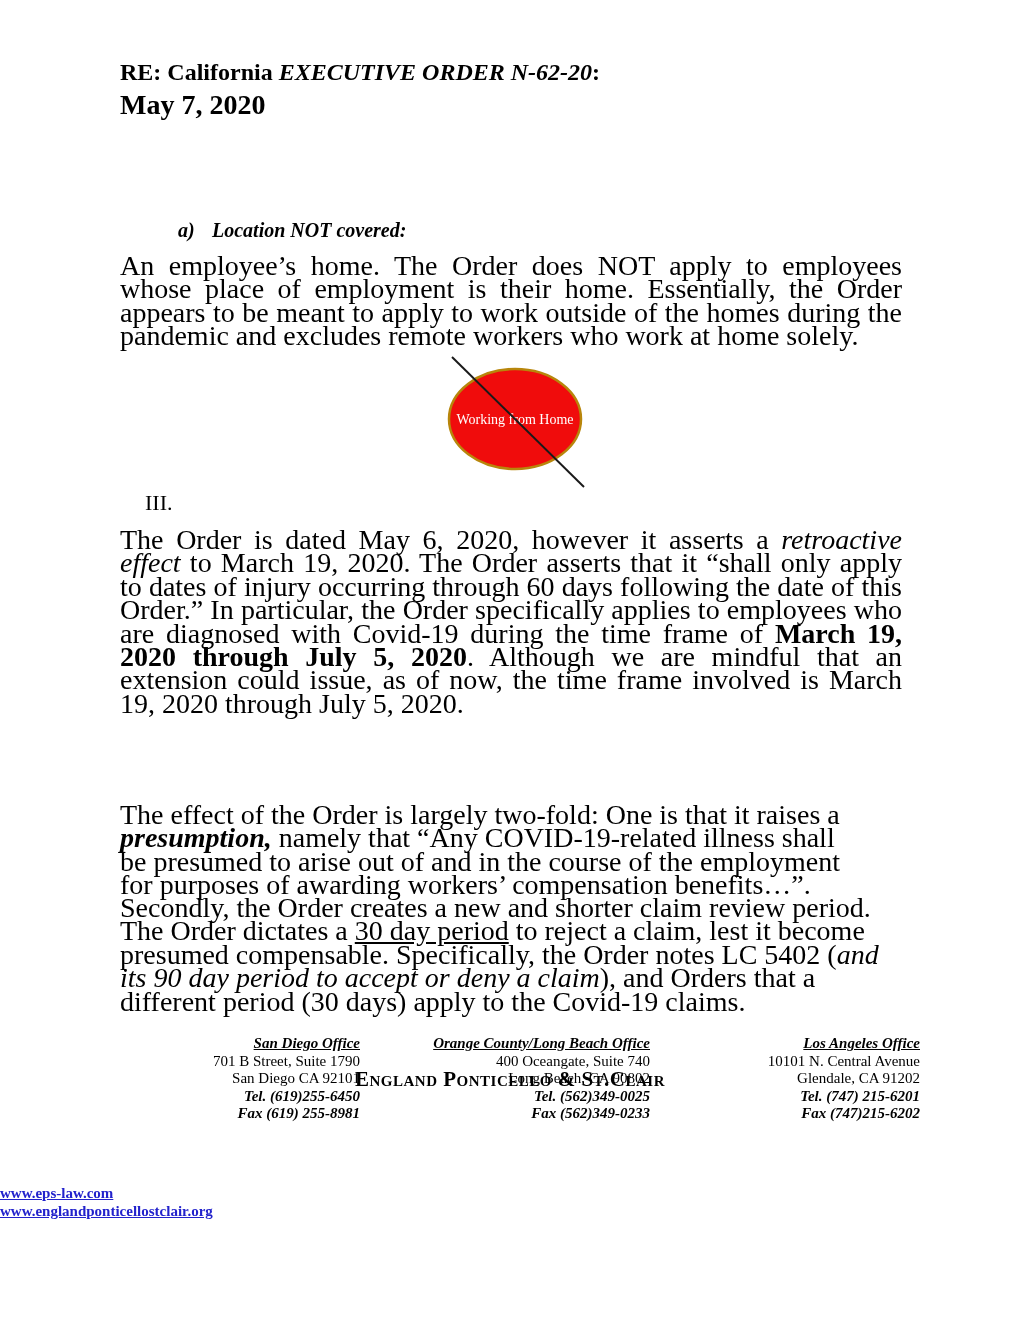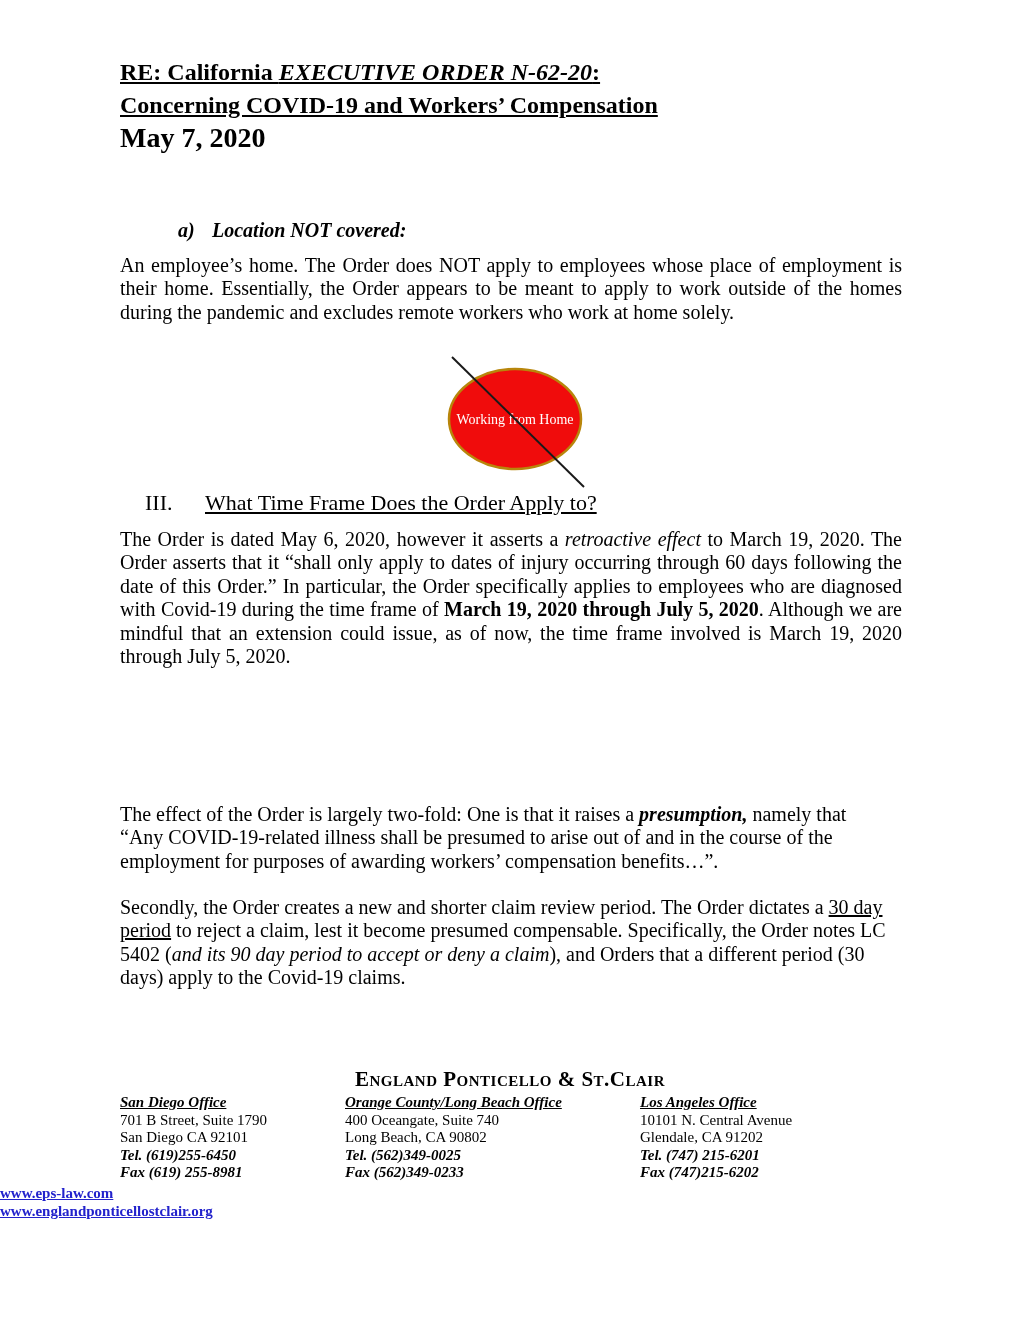--- a/index.html
+++ b/index.html
@@ -7,28 +7,28 @@
     position: relative;
     width: 1020px;
     height: 1320px;
     margin: 0 auto;
     background: var(--page-bg, #ffffff);
     font-family: "Liberation Serif", "DejaVu Serif", serif;
     color: var(--text, #000000);
     overflow: hidden;
   }
   .title-block { position: absolute; left: 120px; top: 56px; }
-  .title-line { font-size: 24px; font-weight: bold; line-height: 33px; text-decoration: underline; }
+  .title-line { font-size: 24px; font-weight: bold; line-height: 33px; }
   .title-line .it { font-style: italic; }
   .doc-date { font-size: 28px; font-weight: bold; line-height: 31px; }
 
   .sec-a-heading { position: absolute; left: 178px; top: 219px; font-size: 20px; font-weight: bold; font-style: italic; }
   .sec-a-heading .lbl { display: inline-block; width: 34px; }
 
-  .para { font-size: 20px; line-height: 23.4px; }
+  .para { font-size: 28px; line-height: 23.4px; }
   .para-a    { position: absolute; left: 120px; top: 254px; width: 782px; text-align: justify; }
   .para-iii  { position: absolute; left: 120px; top: 528px; width: 782px; text-align: justify; }
   .para-iv-a { position: absolute; left: 120px; top: 803px; width: 748px; }
   .para-iv-b { position: absolute; left: 120px; top: 896px; width: 775px; }
 
   .run-i  { font-style: italic; }
   .run-b  { font-weight: bold; }
   .run-bi { font-weight: bold; font-style: italic; }
   .run-u  { text-decoration: underline; }
 
@@ -38,56 +38,54 @@
   .sec-heading .num { width: 60px; flex: none; }
   .sec-heading .txt { text-decoration: underline; }
   .heading-iii { left: 145px; top: 486px; }
   .heading-iv  { left: 145px; top: 712px; width: 712px; }
 
   .footer-firm {
     position: absolute; left: 0; top: 1067px; width: 100%;
     text-align: center; font-size: 21px; font-weight: bold; font-variant: small-caps;
     letter-spacing: 0.5px;
   }
-  .office-col { position: absolute; top: 1094px; text-align: left; font-size: 15px; line-height: 17.6px; }
+  .office-col { position: absolute; top: 1035px; text-align: right; font-size: 15px; line-height: 17.6px; }
   .office-col .office-name { font-weight: bold; font-style: italic; text-decoration: underline; }
   .office-col .telfax { font-weight: bold; font-style: italic; }
   .col-1 { left: 120px; width: 240px; }
   .col-2 { left: 345px; width: 305px; }
   .col-3 { left: 640px; width: 280px; }
 
   .footer-links { position: absolute; left: 0; top: 1184px; width: 100%; font-size: 15px; line-height: 18px; }
   .footer-links a { color: var(--link, #2222cc); font-weight: bold; text-decoration: underline; display: inline-block; }
 </style>
 </head>
 <body>
 
 <div class="page">
 
   <div class="title-block">
     <div class="title-line"><span>RE: California </span><span class="it">EXECUTIVE ORDER N-62-20</span><span>:</span></div>
-    <div class="title-line">Concerning COVID-19 and Workers’ Compensation</div>
     <div class="doc-date">May 7, 2020</div>
   </div>
 
   <div class="sec-a-heading">
     <span class="lbl">a)</span><span>Location NOT covered:</span>
   </div>
 
   <div class="para para-a">An employee’s home.  The Order does NOT apply to employees whose place of employment is their home.  Essentially, the Order appears to be meant to apply to work outside of the homes during the pandemic and excludes remote workers who work at home solely.</div>
 
   <svg class="graphic" width="160" height="148" viewBox="0 0 160 148">
     <ellipse cx="77" cy="73" rx="66" ry="50" style="fill: var(--oval-fill, #f00c0c); stroke: var(--oval-border, #b8860b); stroke-width: 2.5;"></ellipse>
     <text x="77" y="78" text-anchor="middle" style="fill: var(--oval-text, #ffffff); font-size: 14px; font-family: 'Liberation Serif', serif;">Working from Home</text>
     <line x1="14" y1="11" x2="146" y2="141" style="stroke: var(--strike-line, #1a1a1a); stroke-width: 2;"></line>
   </svg>
 
   <div class="sec-heading heading-iii">
     <span class="num">III.</span>
-    <span class="txt">What Time Frame Does the Order Apply to?</span>
   </div>
 
   <div class="para para-iii"><span>The Order is dated May 6, 2020, however it asserts a </span><span class="run-i">retroactive effect</span><span> to March 19, 2020.  The Order asserts that it “shall only apply to dates of injury occurring through 60 days following the date of this Order.”  In particular, the Order specifically applies to employees who are diagnosed with Covid-19 during the time frame of </span><span class="run-b">March 19, 2020 through July 5, 2020</span><span>.   Although we are mindful that an extension could issue, as of now, the time frame involved is March 19, 2020 through July 5, 2020.</span></div>
 
 
   <div class="para para-iv-a"><span>The effect of the Order is largely two-fold:  One is that it raises a </span><span class="run-bi">presumption,</span><span> namely that “Any COVID-19-related illness shall be presumed to arise out of and in the course of the employment for purposes of awarding workers’ compensation benefits…”.</span></div>
 
   <div class="para para-iv-b"><span>Secondly, the Order creates a new and shorter claim review period.  The Order dictates a </span><span class="run-u">30 day period</span><span> to reject a claim, lest it become presumed compensable.  Specifically, the Order notes LC 5402 (</span><span class="run-i">and its 90 day period to accept or deny a claim</span><span>), and Orders that a different period (30 days) apply to the Covid-19 claims.</span></div>
 
   <div class="footer-firm">England Ponticello &amp; St.Clair</div>

